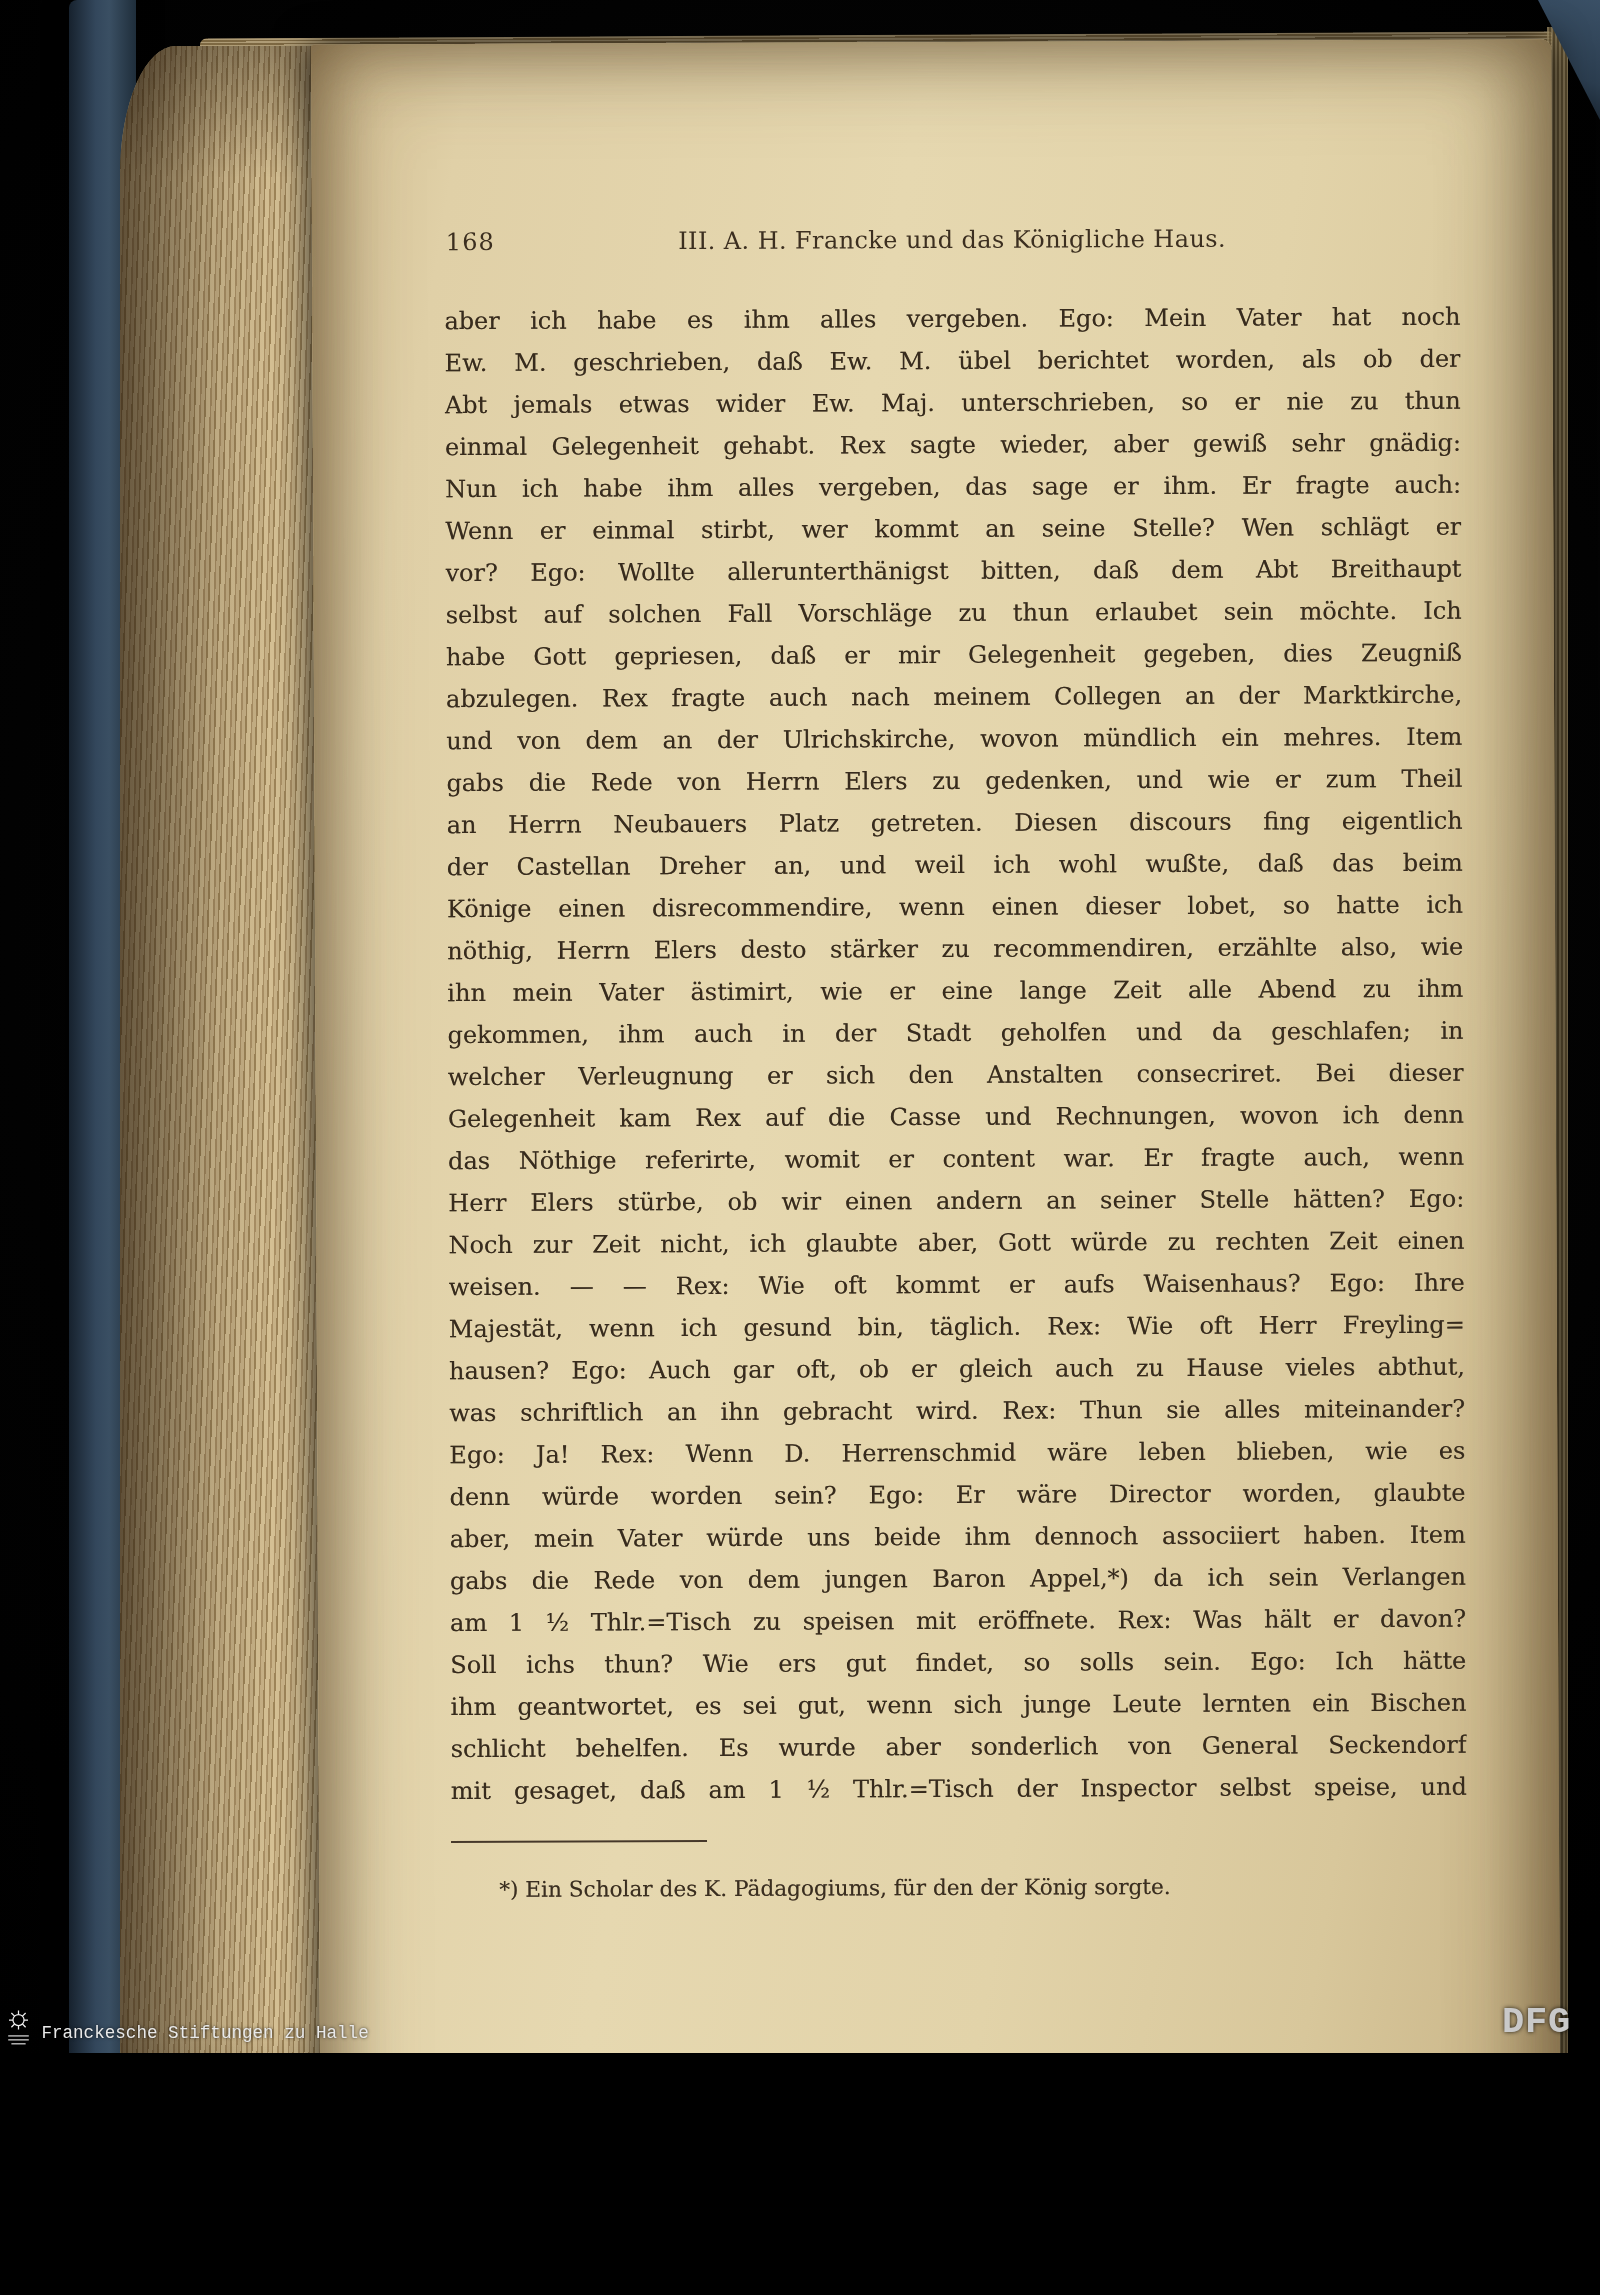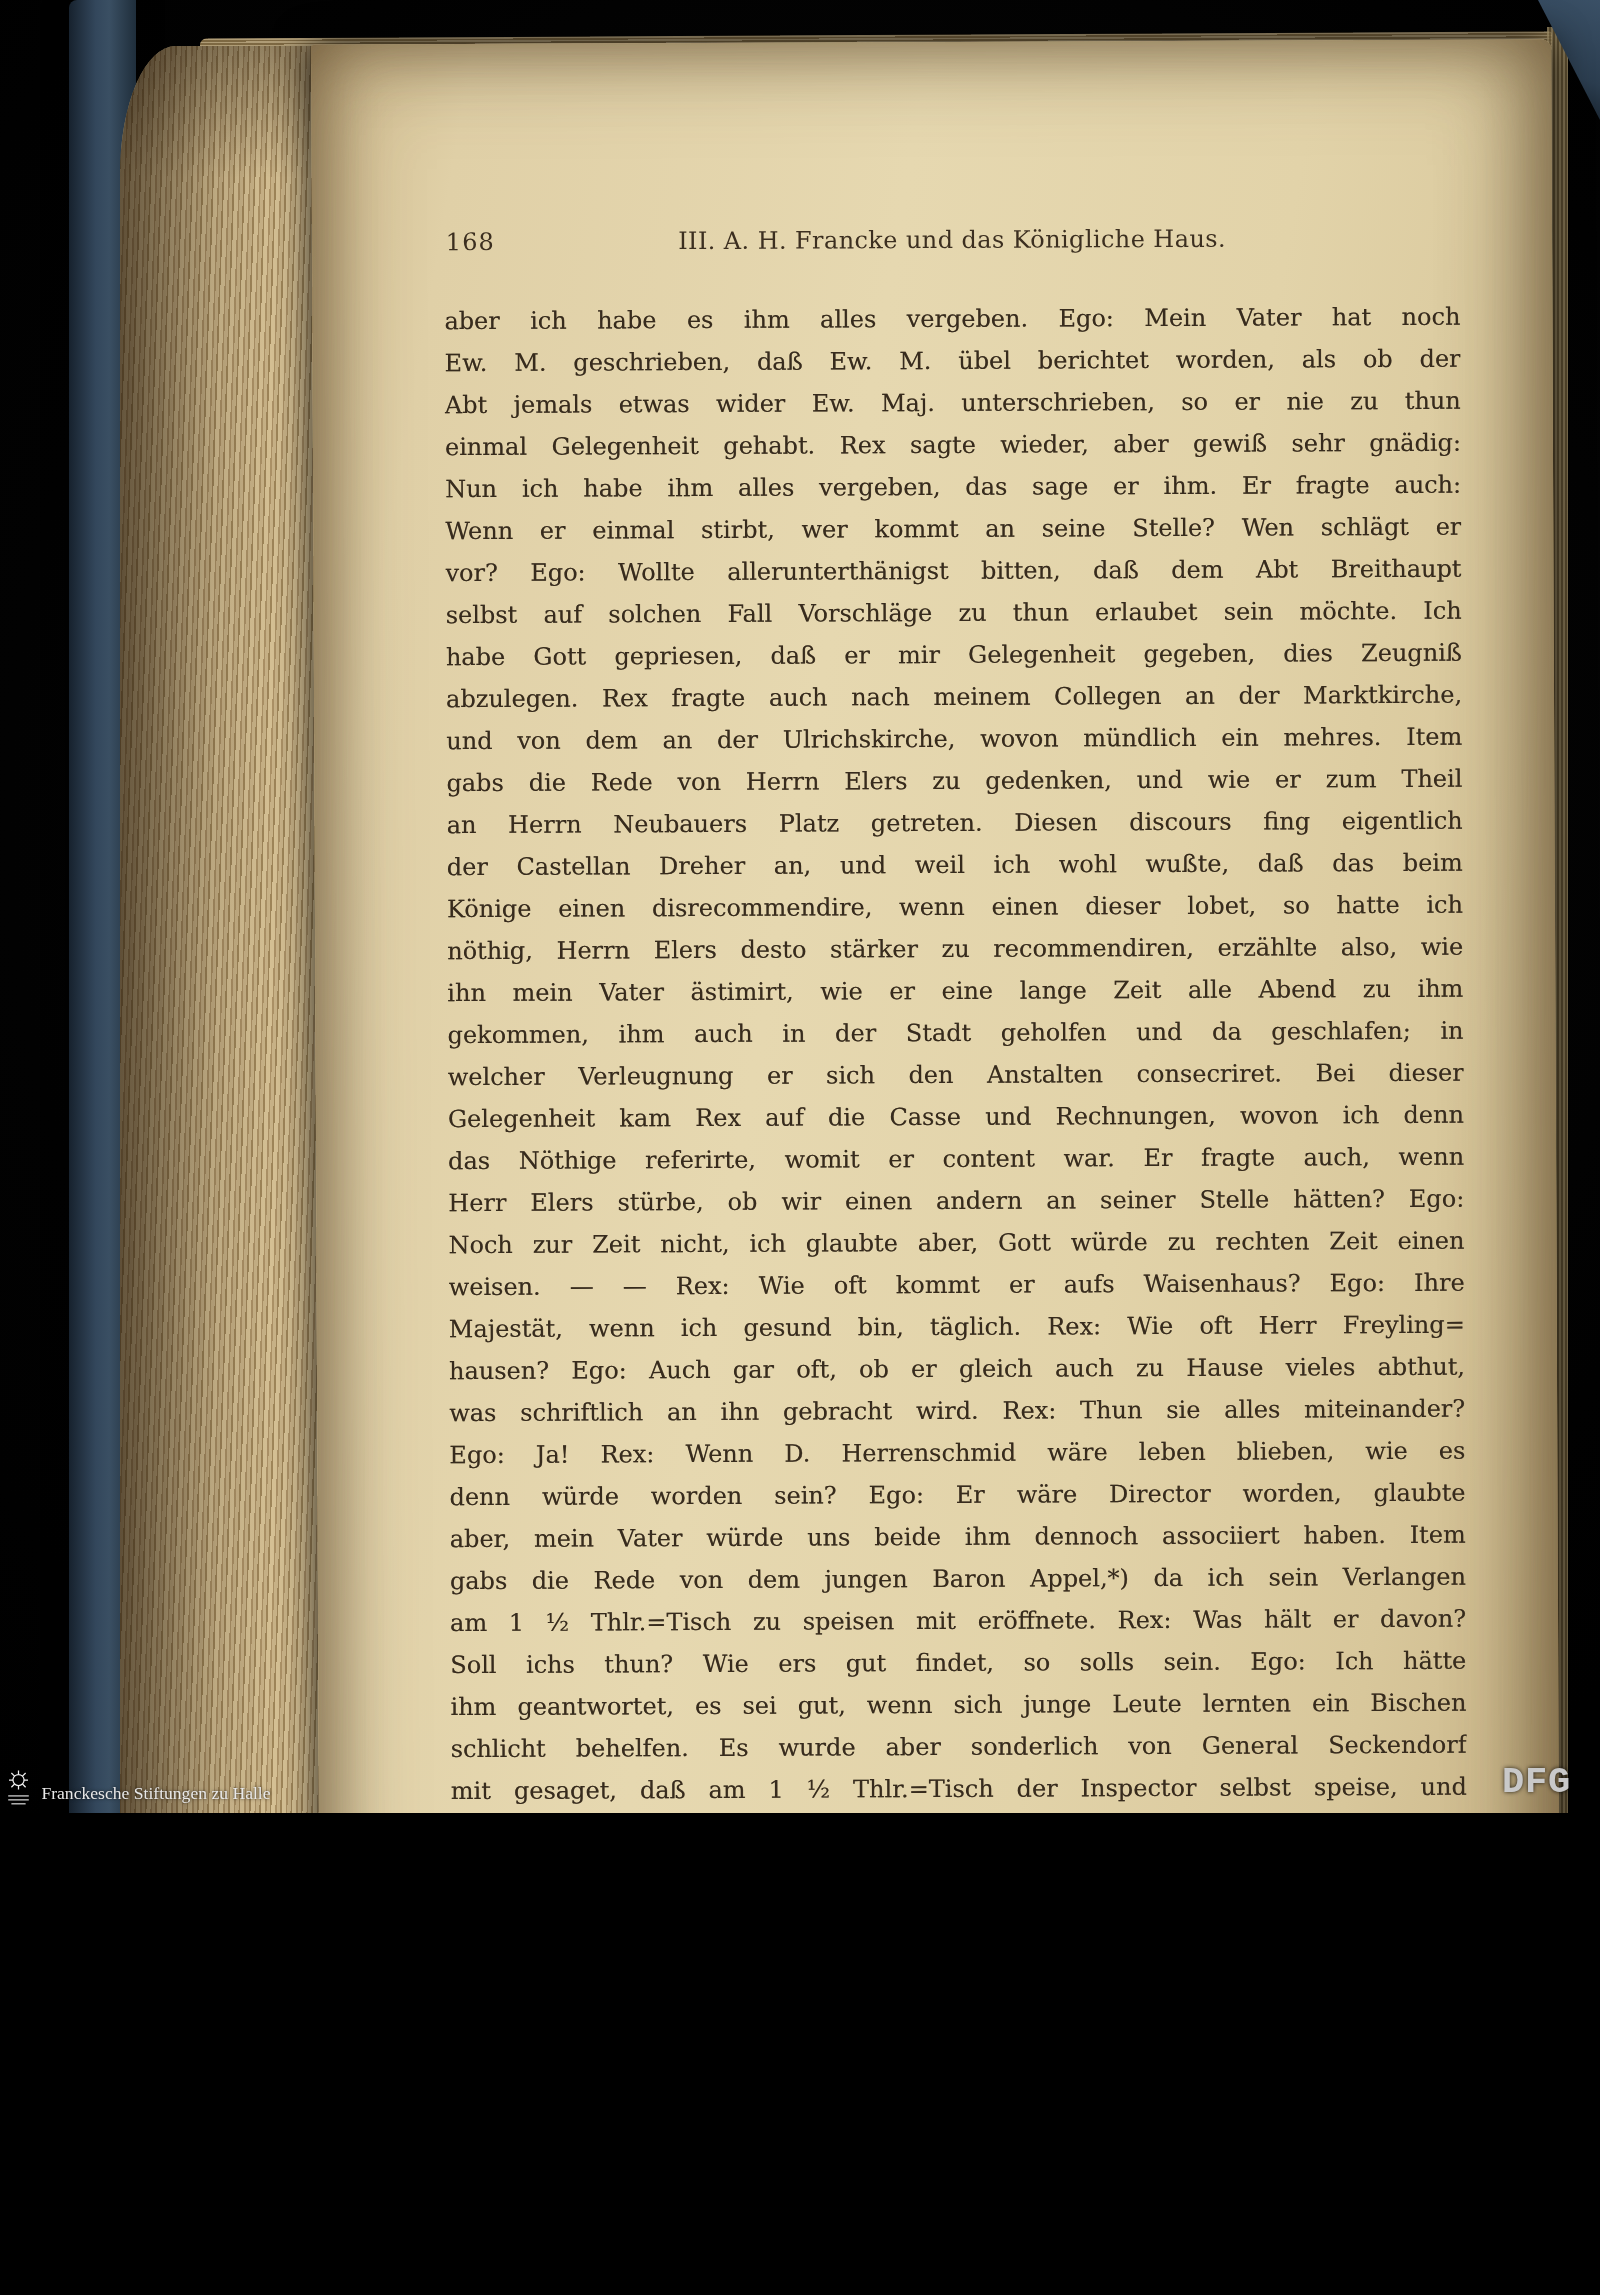--- a/index.html
+++ b/index.html
@@ -1,20 +1,20 @@
 <!DOCTYPE html>
 <html style="font-size:12.8px"><head>
 <meta charset="utf-8">
 <style>
   html, body { margin: 0; padding: 0; background: #000; }
 
   .scene {
     position: relative;
     width: 1600px;
-    height: 1813px;
+    height: 2053px;
     overflow: hidden;
     background: radial-gradient(ellipse at 55% 45%, #0a0a0a 0%, #020202 70%, #000 100%);
     font-family: "DejaVu Serif", serif;
   }
 
   
   .cover-left {
     position: absolute;
     left: 69px; top: 0;
     width: 67px; height: 2295px;
@@ -153,21 +153,21 @@
   .wm-left {
     position: absolute;
     left: 4.8px; bottom: 6.4px;
     display: flex;
     align-items: center;
     gap: 9.6px;
     color: #ececec;
   }
   .wm-icon { display: block; }
   .wm-text {
-    font-family: Liberation Serif, serif;
+    font-family: Liberation Mono, monospace;
     font-size: 17.6px;
     color: #e9e9e9;
     text-shadow: 0 0 3.2px rgba(0,0,0,0.8);
     margin-top: 11px;
   }
 
   
   .wm-right {
     position: absolute;
     right: 29px; bottom: 9.6px;

